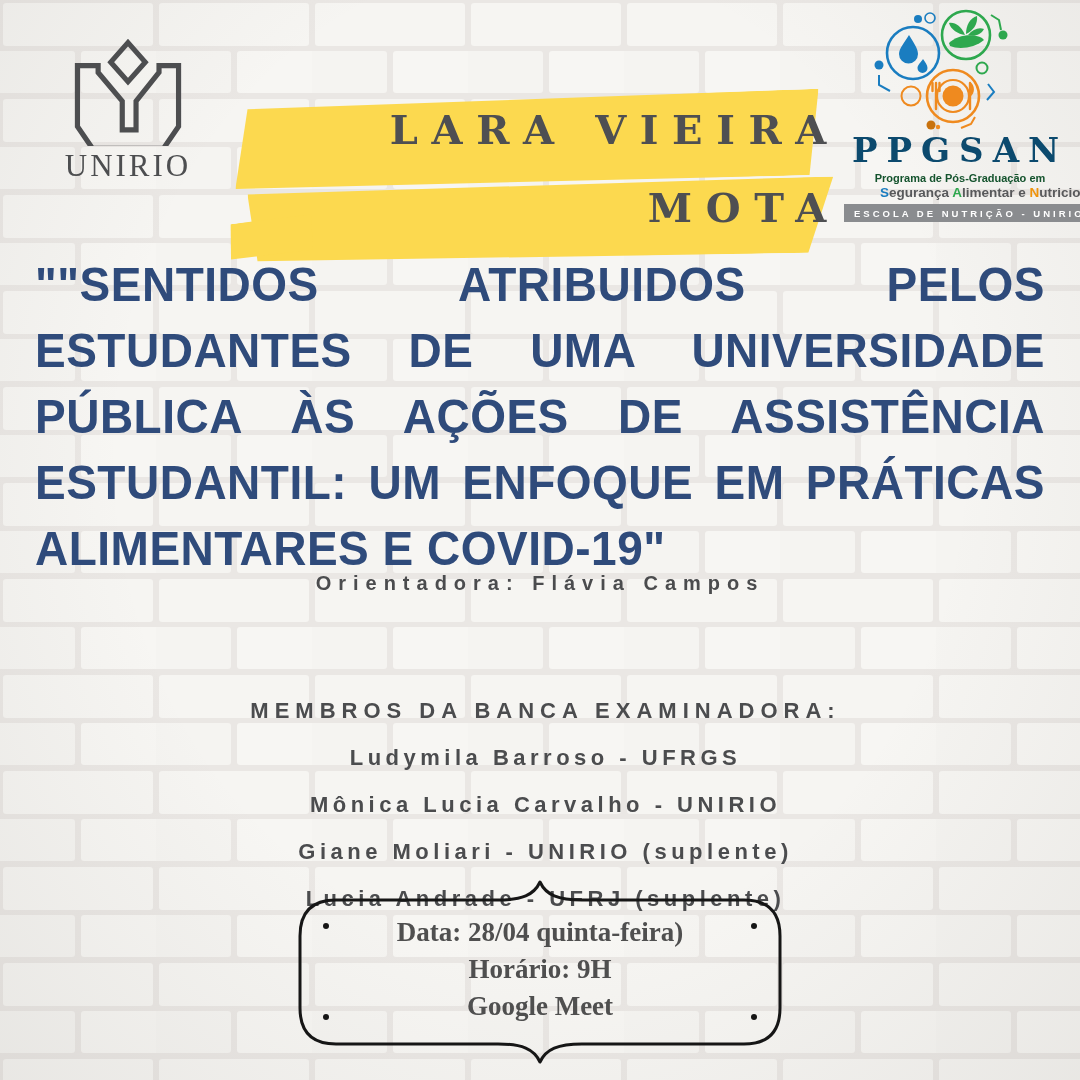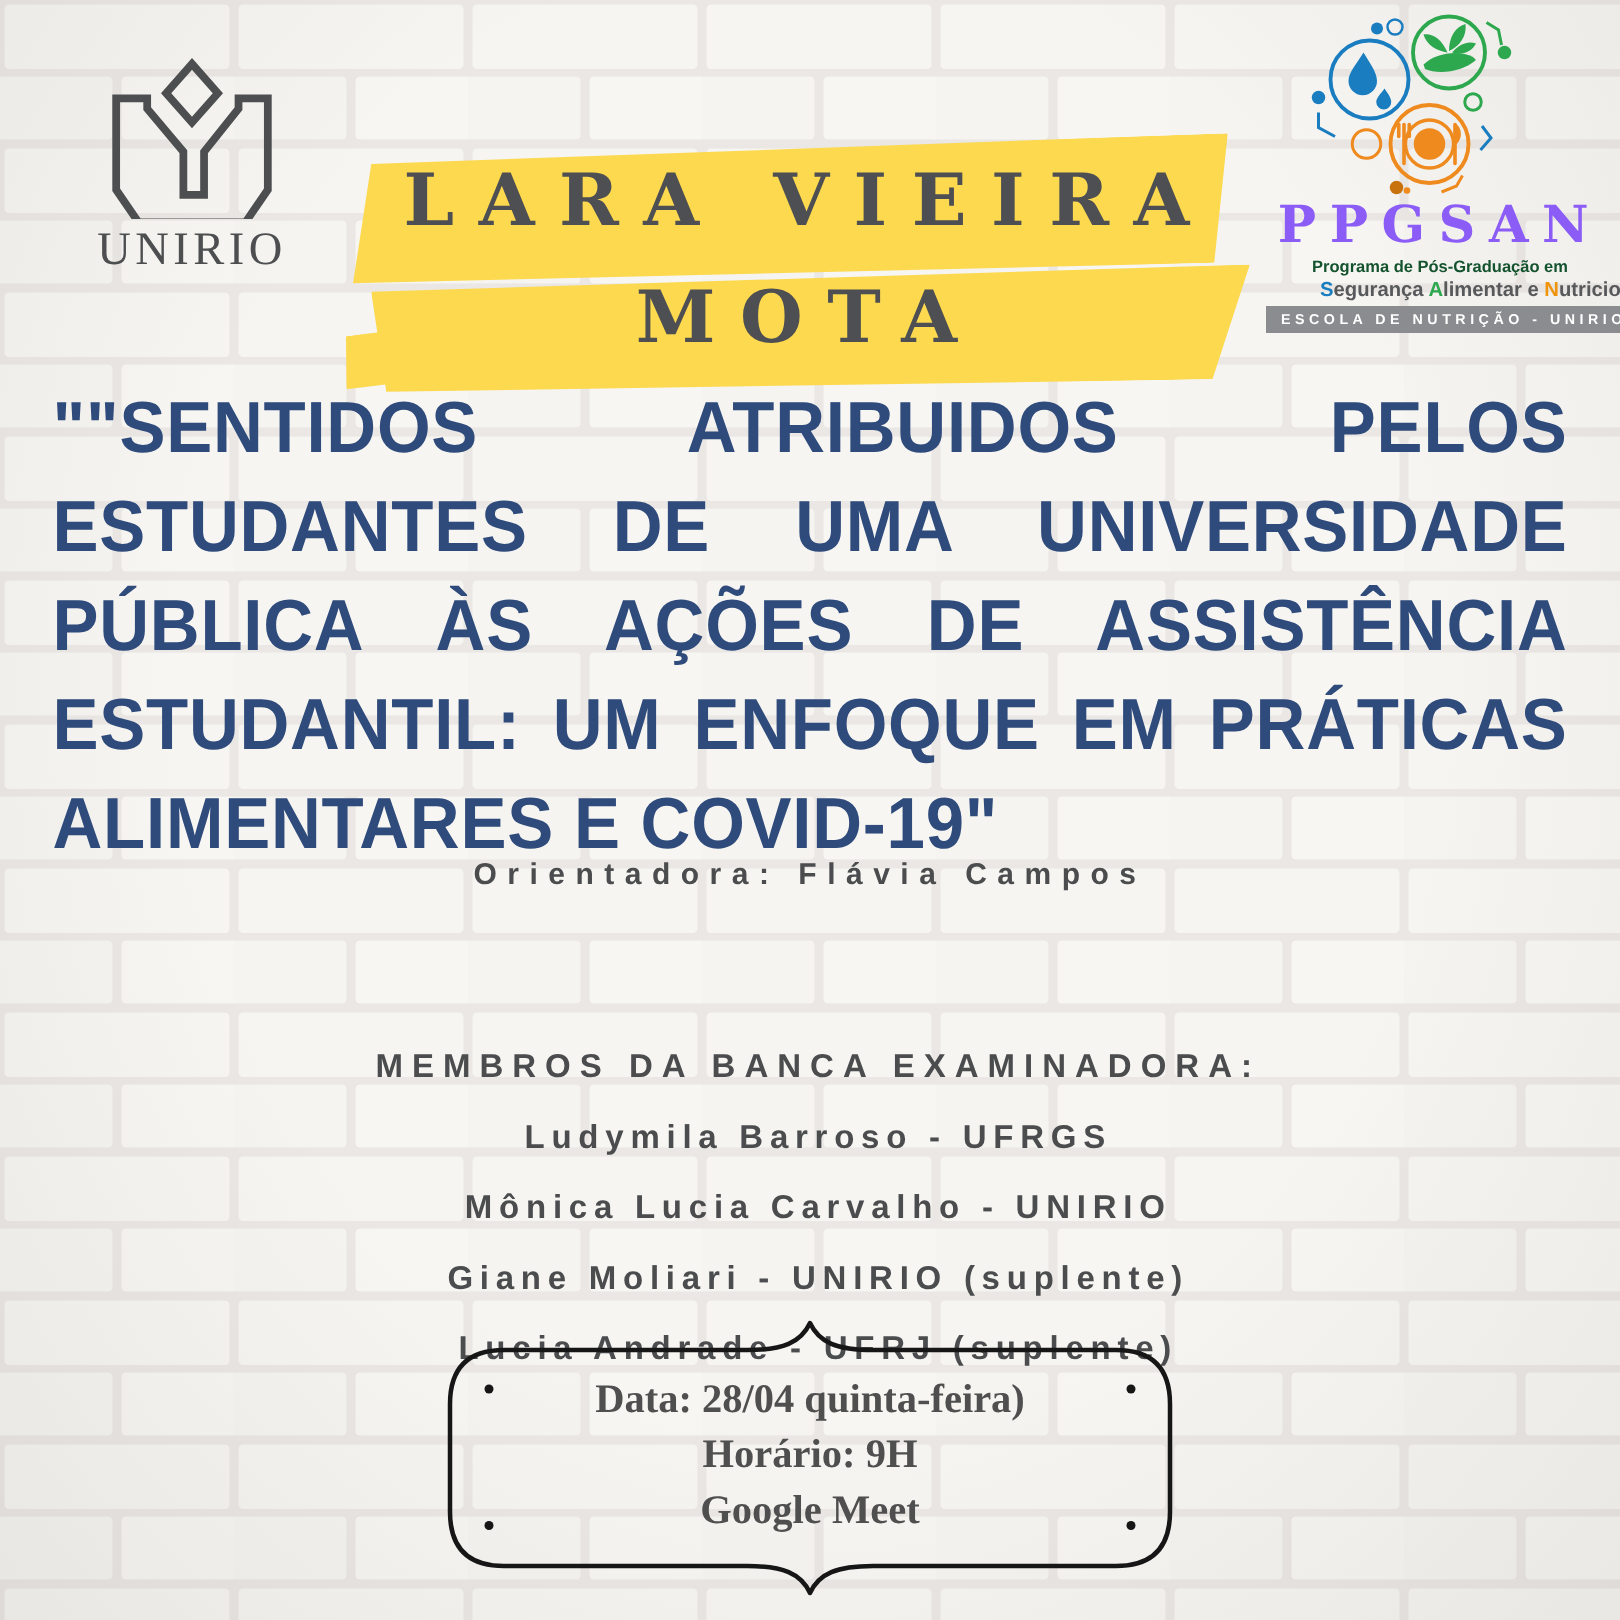--- a/index.html
+++ b/index.html
@@ -25,21 +25,21 @@
     font-family: "Liberation Serif", serif;
     font-size: 31px; letter-spacing: 3px; color: #4d4e50; margin-top: 2px;
   }
   .unirio-sub { font-size: 13.5px; line-height: 17px; color: #58595b; margin-top: 4px; }
 
   
   .ppgsan-block { position: absolute; right: 4px; top: 4px; width: 232px; text-align: center; }
   .ppgsan-icons { display: block; margin: 0 auto; }
   .ppgsan-acronym {
     font-family: "DejaVu Serif", serif; font-weight: bold;
-    font-size: 34px; letter-spacing: 9px; color: #8b5cf6;
+    font-size: 34px; letter-spacing: 9px; color: #0c4a6e;
     margin-top: -4px; white-space: nowrap;
   }
   .ppgsan-line1 { font-size: 11px; font-weight: 600; color: #14532d; margin-top: 2px; white-space: nowrap; }
   .ppgsan-line2 { font-size: 13.5px; font-weight: bold; color: #58595b; margin-top: 1px; white-space: nowrap; margin-left: 36px; }
   .seg-blue { color: #1a7dc0; }
   .seg-green { color: #2ea84e; }
   .seg-orange { color: #f0940c; }
   .ppgsan-bar {
     display: inline-block; background: #8a8c8f; color: #ffffff;
     font-size: 9.5px; font-weight: bold; letter-spacing: 3px;
@@ -58,23 +58,23 @@
     left: 26px; top: 94px; width: 586px; height: 76px;
     transform: rotate(-1.1deg);
     clip-path: polygon(0 9%, 100% 0, 95.5% 100%, 1.5% 97%);
   }
   .hl-stroke.s3 {
     left: 6px; top: 130px; width: 86px; height: 38px;
     transform: rotate(-9deg);
     clip-path: polygon(6% 0, 100% 8%, 96% 100%, 0 92%);
   }
   .hl-text {
-    position: absolute; left: 0; right: 0; text-align: center;
+    position: absolute; left: 0; right: 0; text-align: right;
     font-family: "DejaVu Serif", serif; font-weight: bold;
-    font-size: 48px; letter-spacing: 0.34em; color: #4e4f52;
+    font-size: 40px; letter-spacing: 0.34em; color: #4e4f52;
     white-space: nowrap; text-indent: 0.34em;
   }
   .hl-text.l1 { top: 18px; }
   .hl-text.l2 { top: 96px; }
 
   
   .thesis-title { position: absolute; left: 35px; top: 250px; width: 1010px; }
   .title-line {
     height: 66px; line-height: 66px;
     font-size: 46px; font-weight: bold; letter-spacing: 0.5px;

